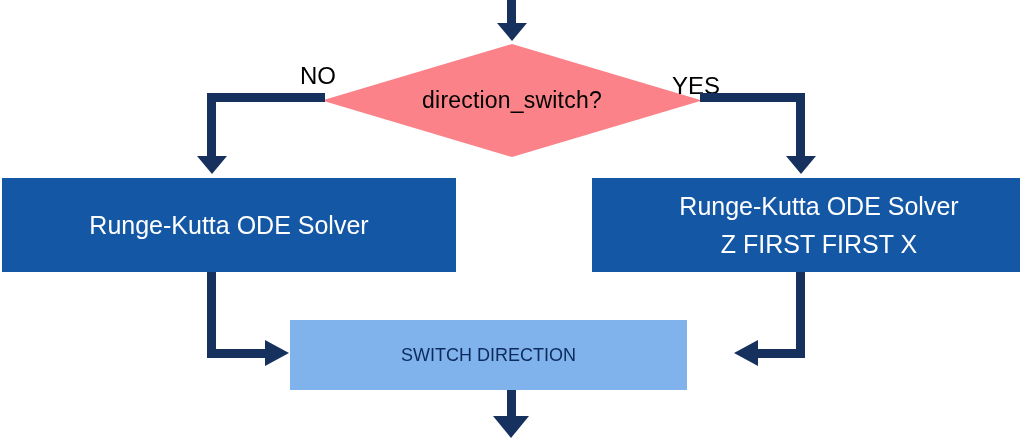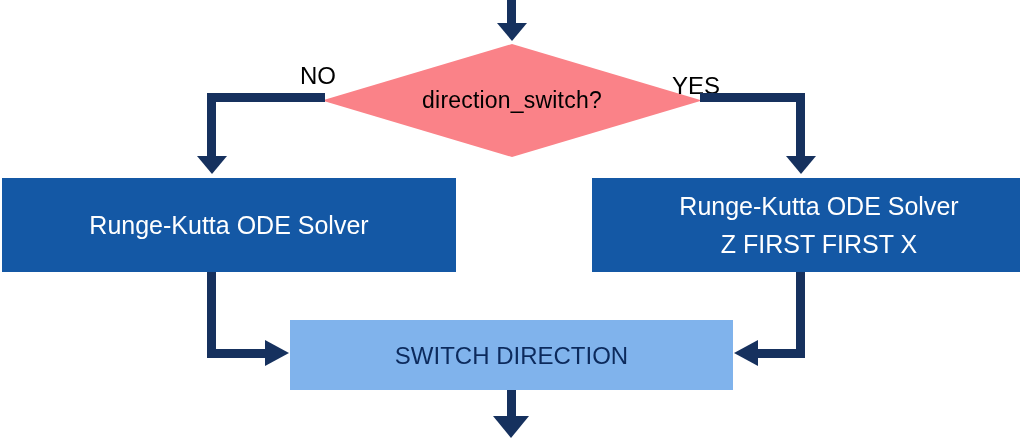--- a/index.html
+++ b/index.html
@@ -47,24 +47,24 @@
   .process{
     position:absolute;top:178px;width:454px;height:94px;
     background:var(--process-fill);color:var(--process-text);
     display:flex;flex-direction:column;align-items:center;justify-content:center;
     font-size:25px;line-height:38px;text-align:center;
   }
   .process.left{left:2px;}
   .process.right{left:592px;}
   
   .switch-box{
-    position:absolute;left:290px;top:320px;width:443px;height:70px;
+    position:absolute;left:290px;top:320px;width:397px;height:70px;
     background:var(--switch-fill);color:var(--switch-text);
     display:flex;flex-direction:column;align-items:center;justify-content:center;
-    font-size:24px;line-height:29px;text-align:center;
+    font-size:18px;line-height:29px;text-align:center;
   }
 </style>
 </head>
 <body>
 
 <div class="canvas">
 
   <div class="stem" style="left:507px;top:0;width:9px;height:24px;"></div>
   <div class="head down" style="left:497px;top:23px;"></div>
 

